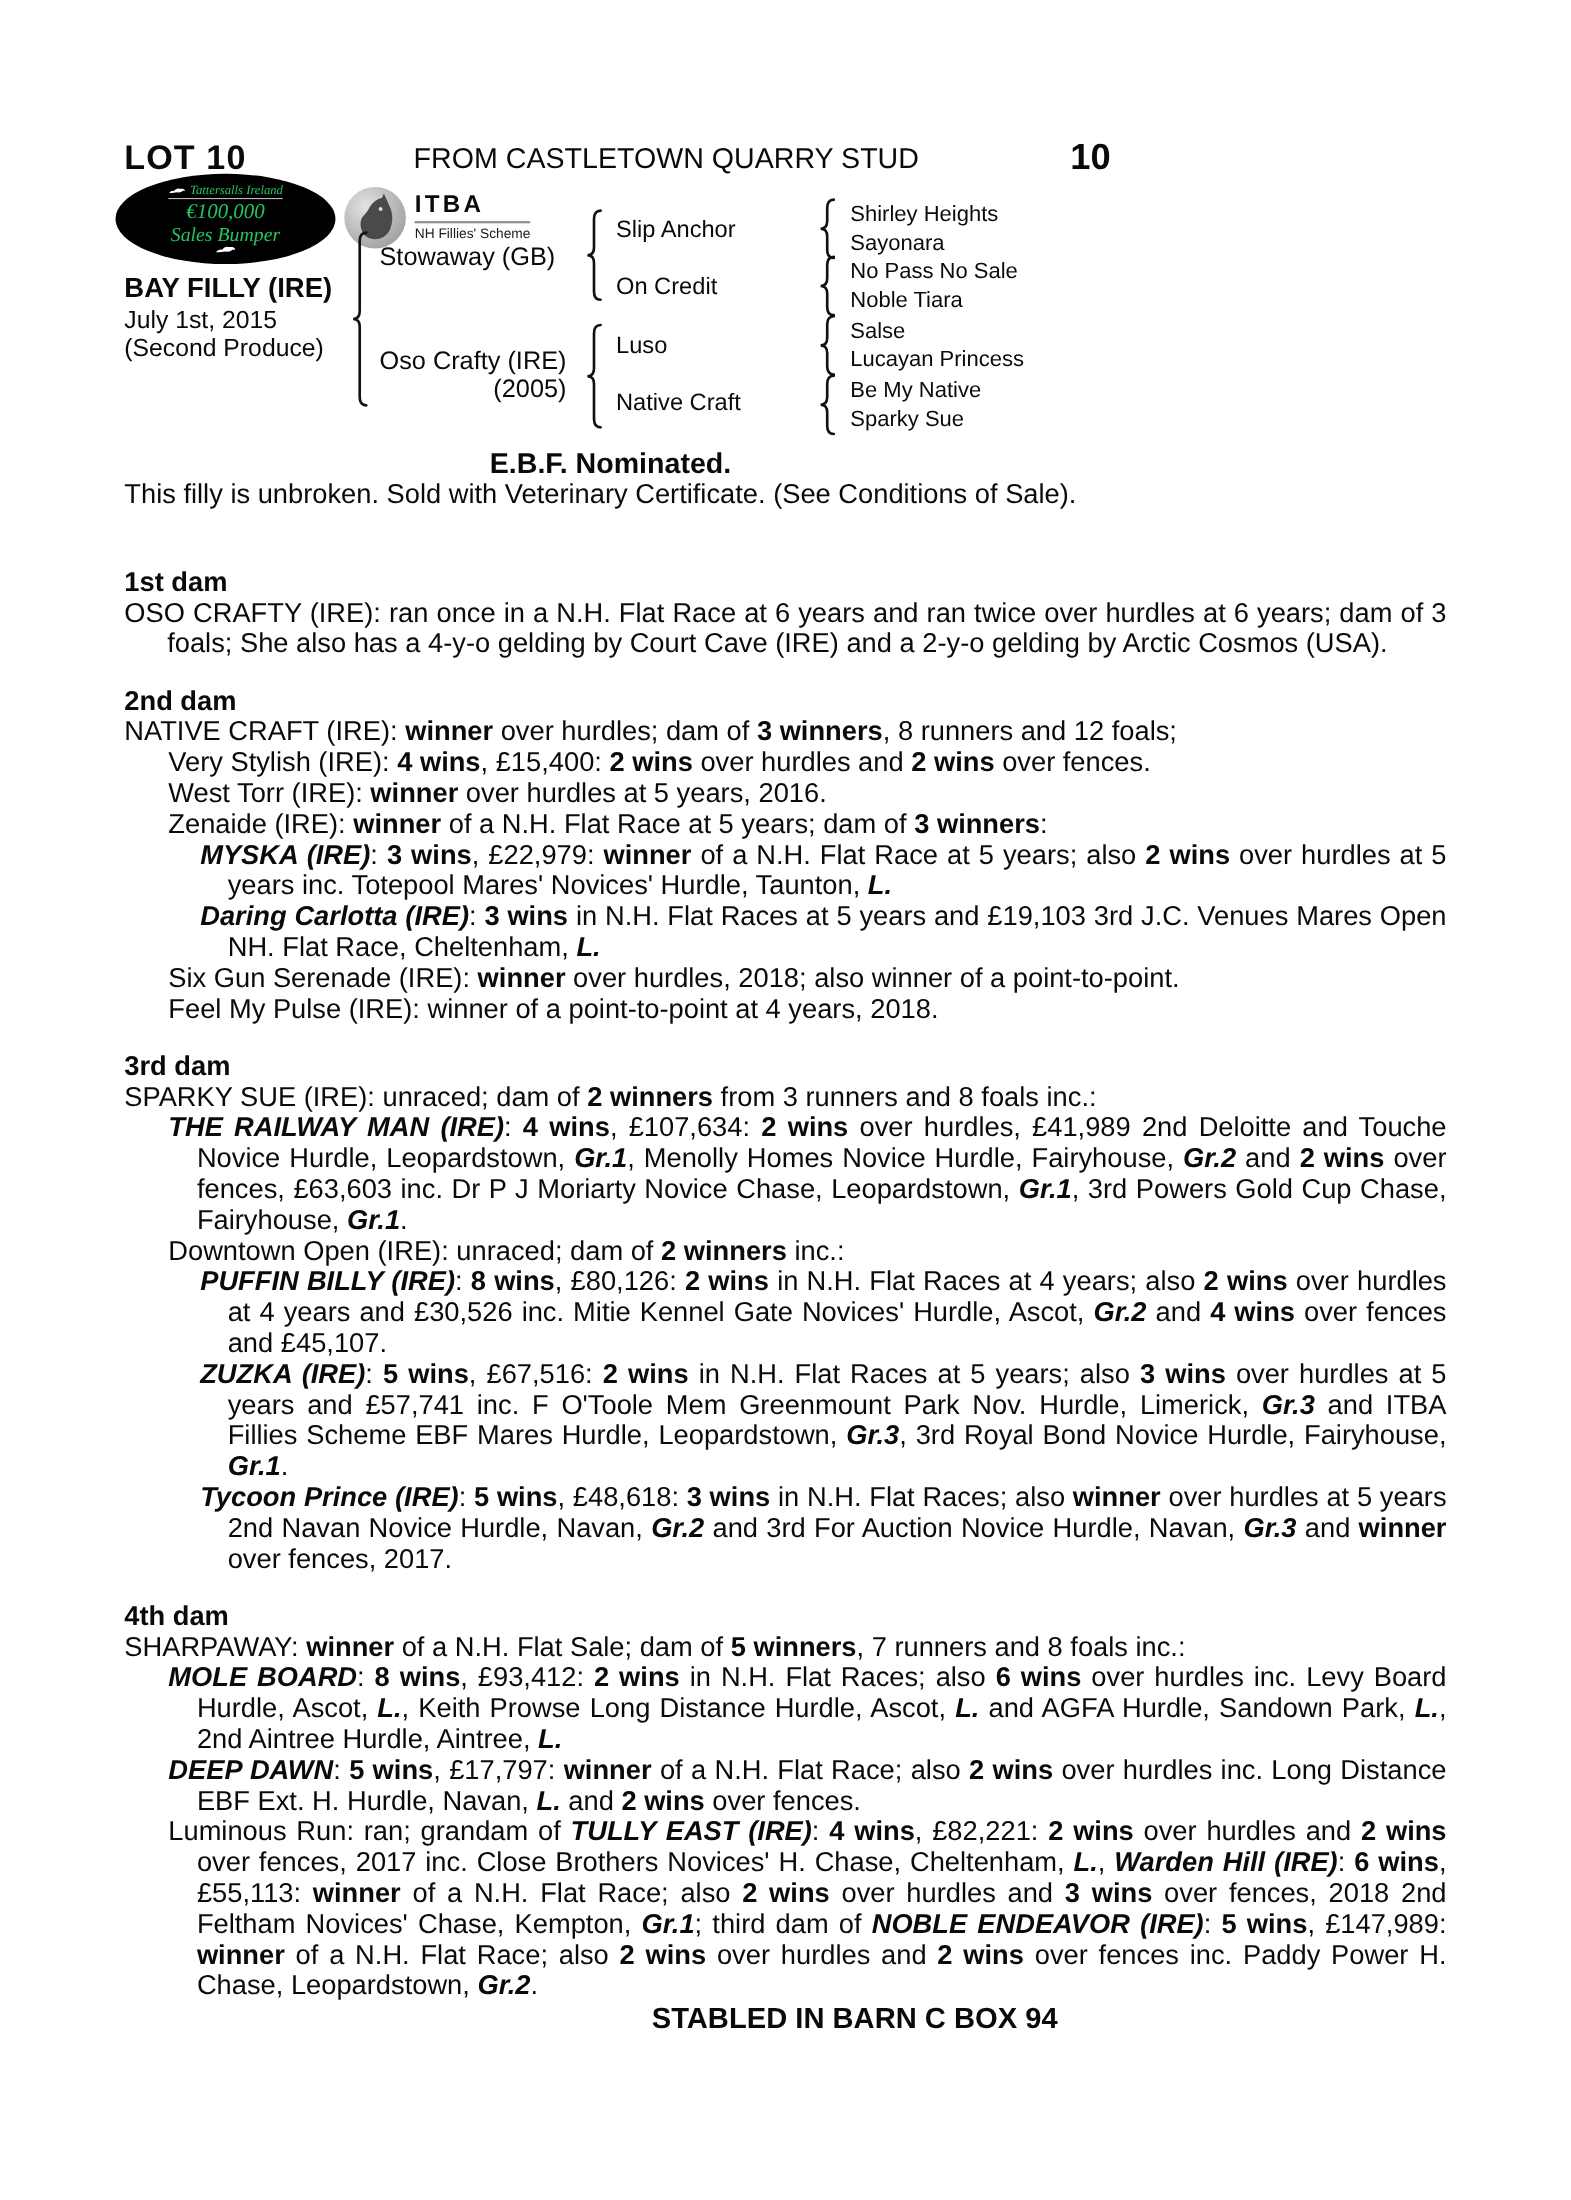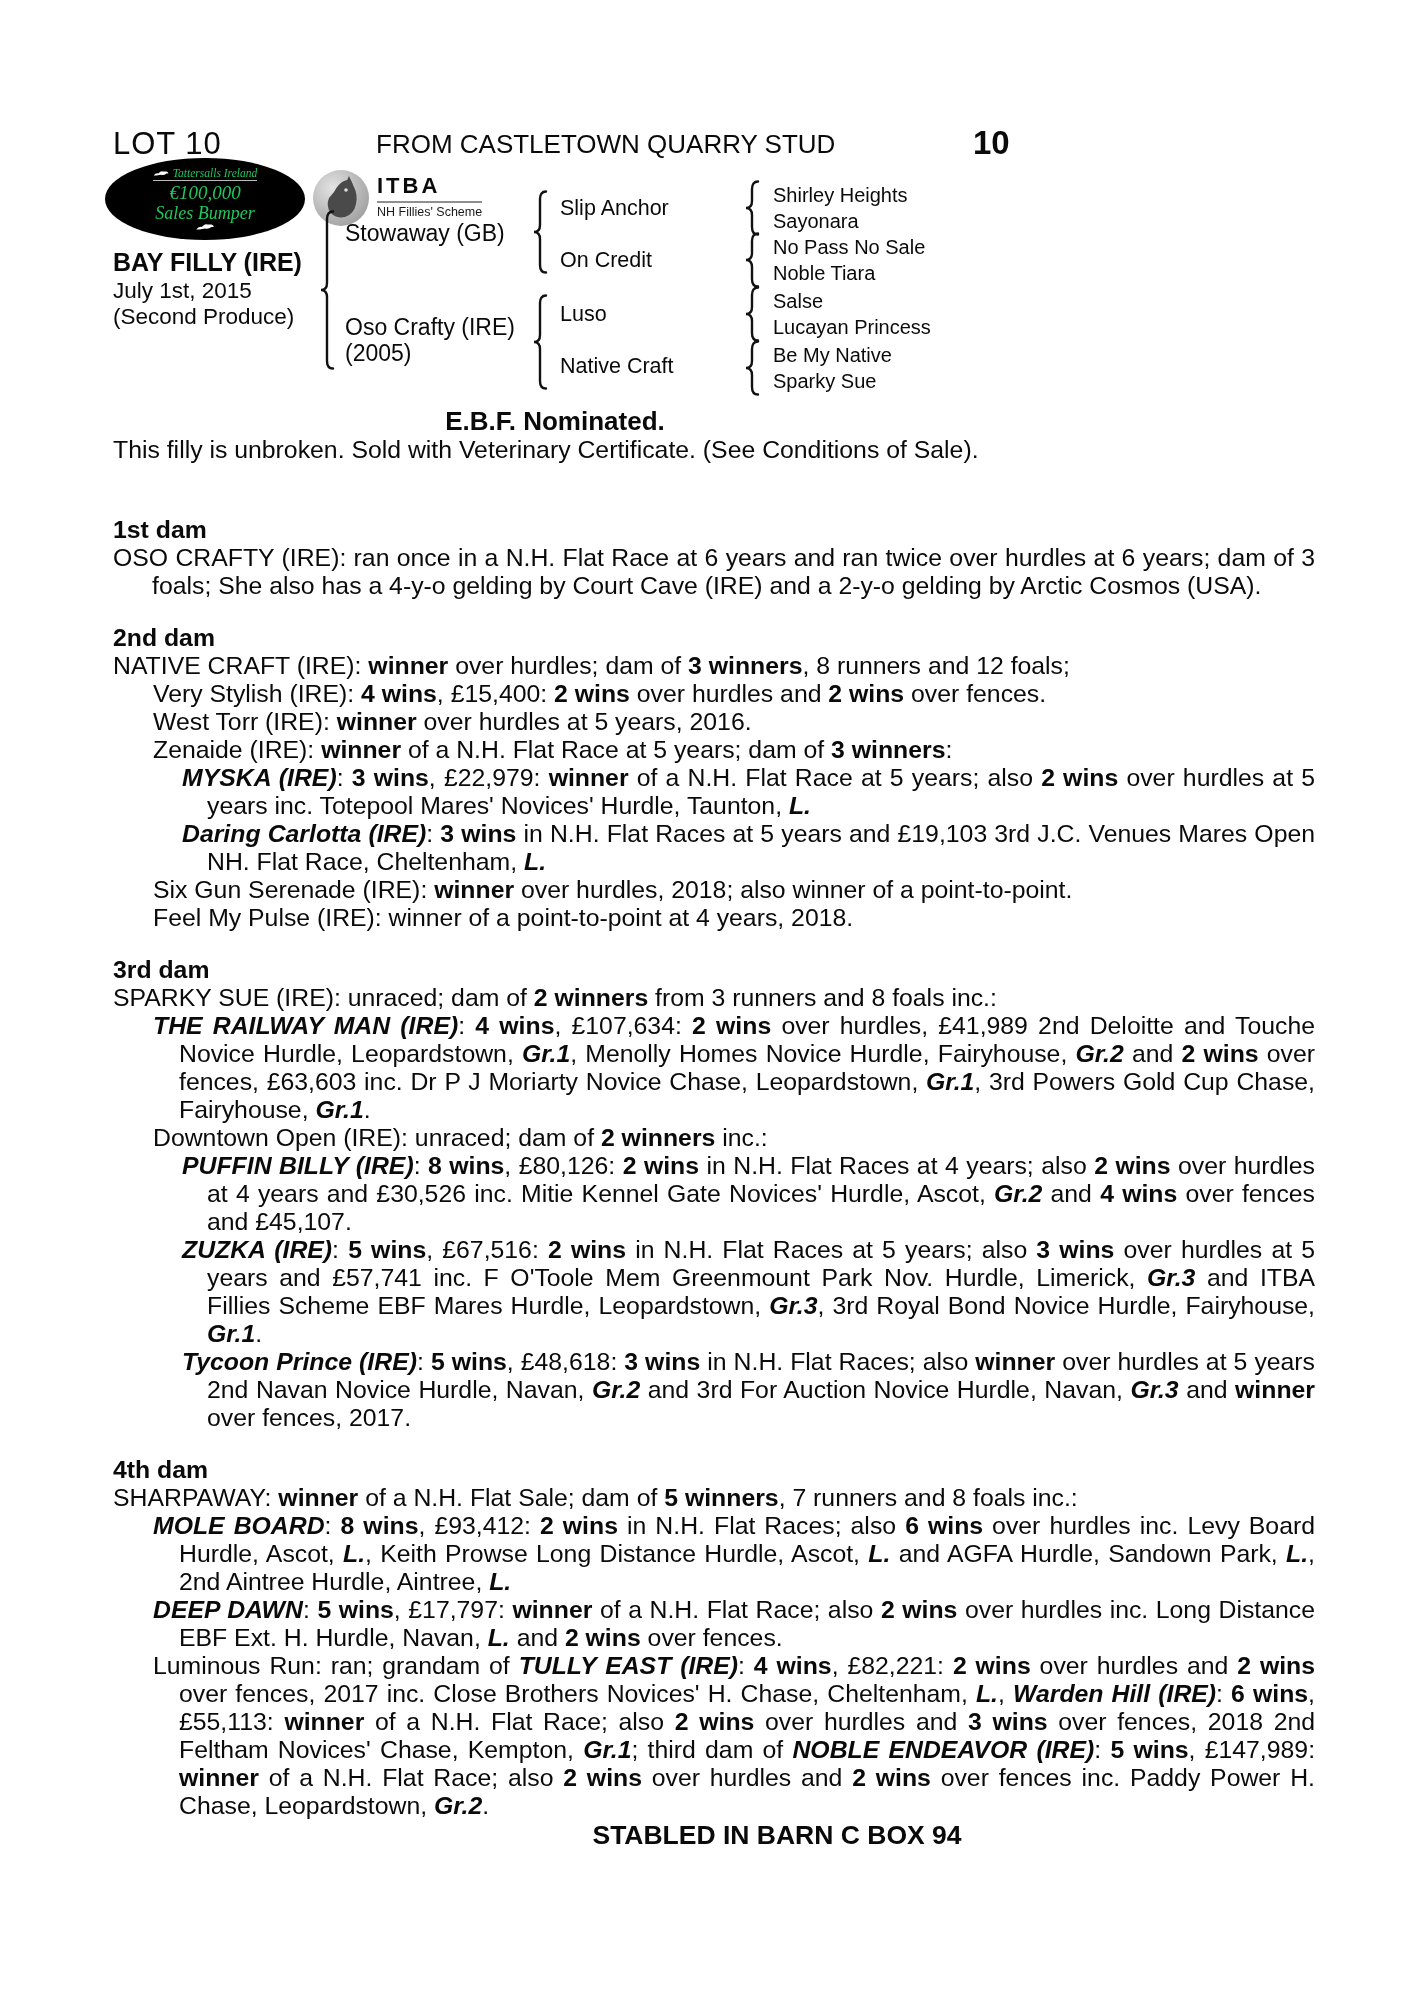--- a/index.html
+++ b/index.html
@@ -6,21 +6,21 @@
   html,body{margin:0;padding:0;background:#e8e8e8;}
   .page{
     width:1428px;height:2000px;box-sizing:border-box;position:relative;
     background:#ffffff;color:#0a0a0a;
     padding:126px 113px 0 113px;
     font-family:"Liberation Sans", sans-serif;
     margin:0 auto;overflow:hidden;
   }
   
   .header{position:relative;height:30px;}
-  .lot{position:absolute;left:0;top:0;font-weight:normal;font-size:31px;letter-spacing:1px;}
+  .lot{position:absolute;left:0;top:0;font-weight:bold;font-size:31px;letter-spacing:1px;}
   .vendor{position:absolute;left:263px;top:3px;font-size:26px;}
   .pagenum{position:absolute;left:860px;top:-2px;font-weight:bold;font-size:33px;}
   
   .band{position:relative;height:250px;}
   .bumper{
     position:absolute;left:-8px;top:2px;width:200px;height:82px;background:#000;
     border-radius:50%;color:#22c55e;display:flex;flex-direction:column;align-items:center;
     justify-content:center;font-family:"Liberation Serif", serif;font-style:italic;
   }
   .bumper-brand-row{display:flex;align-items:center;gap:4px;border-bottom:1px solid #bbb;padding-bottom:1px;}
@@ -32,21 +32,21 @@
   .itba-circle{width:56px;height:56px;border-radius:50%;background:radial-gradient(circle at 35% 32%,#e3e3e3,#8f8f8f);overflow:hidden;flex:0 0 auto;}
   .itba-txt{padding-top:3px;}
   .itba-name{font-weight:bold;font-size:22px;letter-spacing:3px;border-bottom:2px solid #8f8f8f;padding:0 34px 2px 0;}
   .itba-scheme{font-size:12.5px;margin-top:2px;color:#1a1a1a;}
   .subject{position:absolute;left:0;top:92px;}
   .subject-name{font-weight:bold;font-size:25px;line-height:28px;}
   .subject-foaled{font-size:22.5px;line-height:26px;margin-top:2px;}
   .subject-note{font-size:22.5px;line-height:26px;}
   .g1{position:absolute;left:232px;font-size:23px;line-height:26px;}
   .sire1{top:64px;}
-  .dam1{top:158px;}
+  .dam1{top:158px;text-align:right;}
   .g2{position:absolute;left:447px;font-size:21.5px;line-height:24px;}
   .g3{position:absolute;left:660px;font-size:20px;line-height:23px;}
   
   .ebf{position:relative;left:-159px;text-align:center;font-weight:bold;font-size:26px;line-height:30px;}
   .conditions{font-size:24.8px;line-height:28px;}
   .sec-heading{font-weight:bold;font-size:24.8px;line-height:28px;margin-top:24px;}
   .sec-heading:first-child{margin-top:52px;}
   .para{font-size:24.8px;line-height:28px;text-align:justify;}
   .ind0{padding-left:39px;text-indent:-39px;}
   .ind1{padding-left:66px;text-indent:-26px;}

